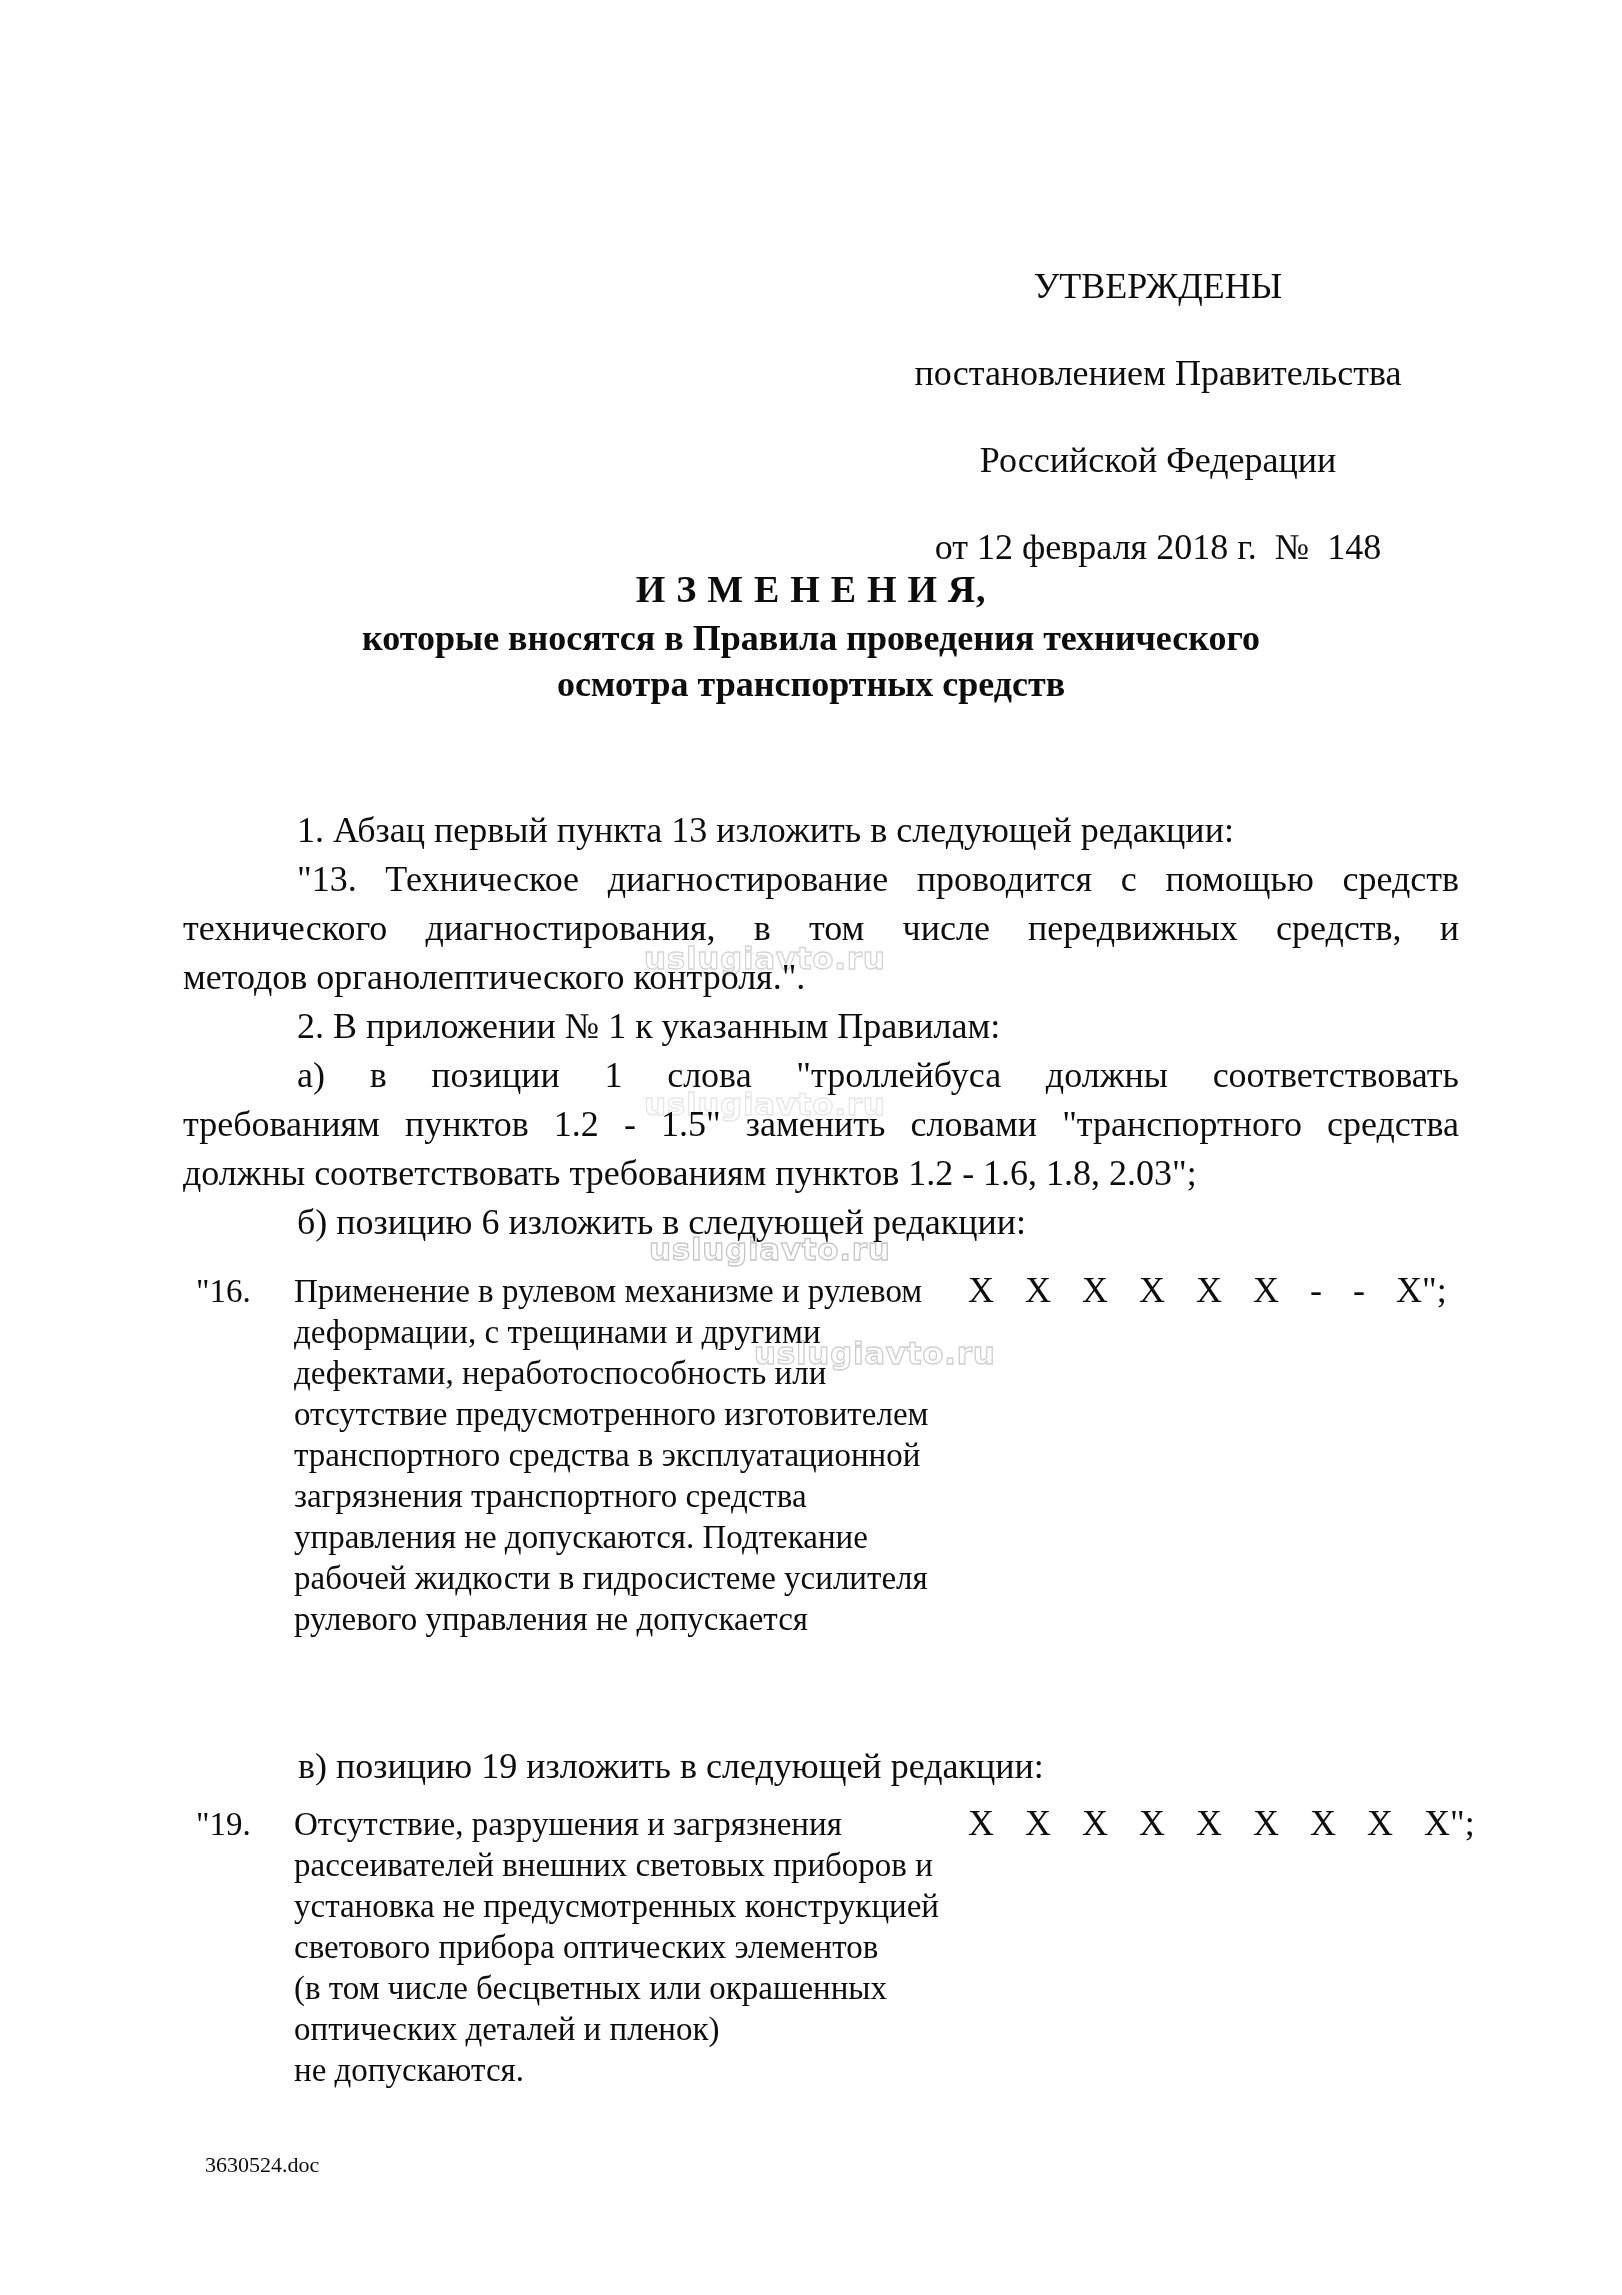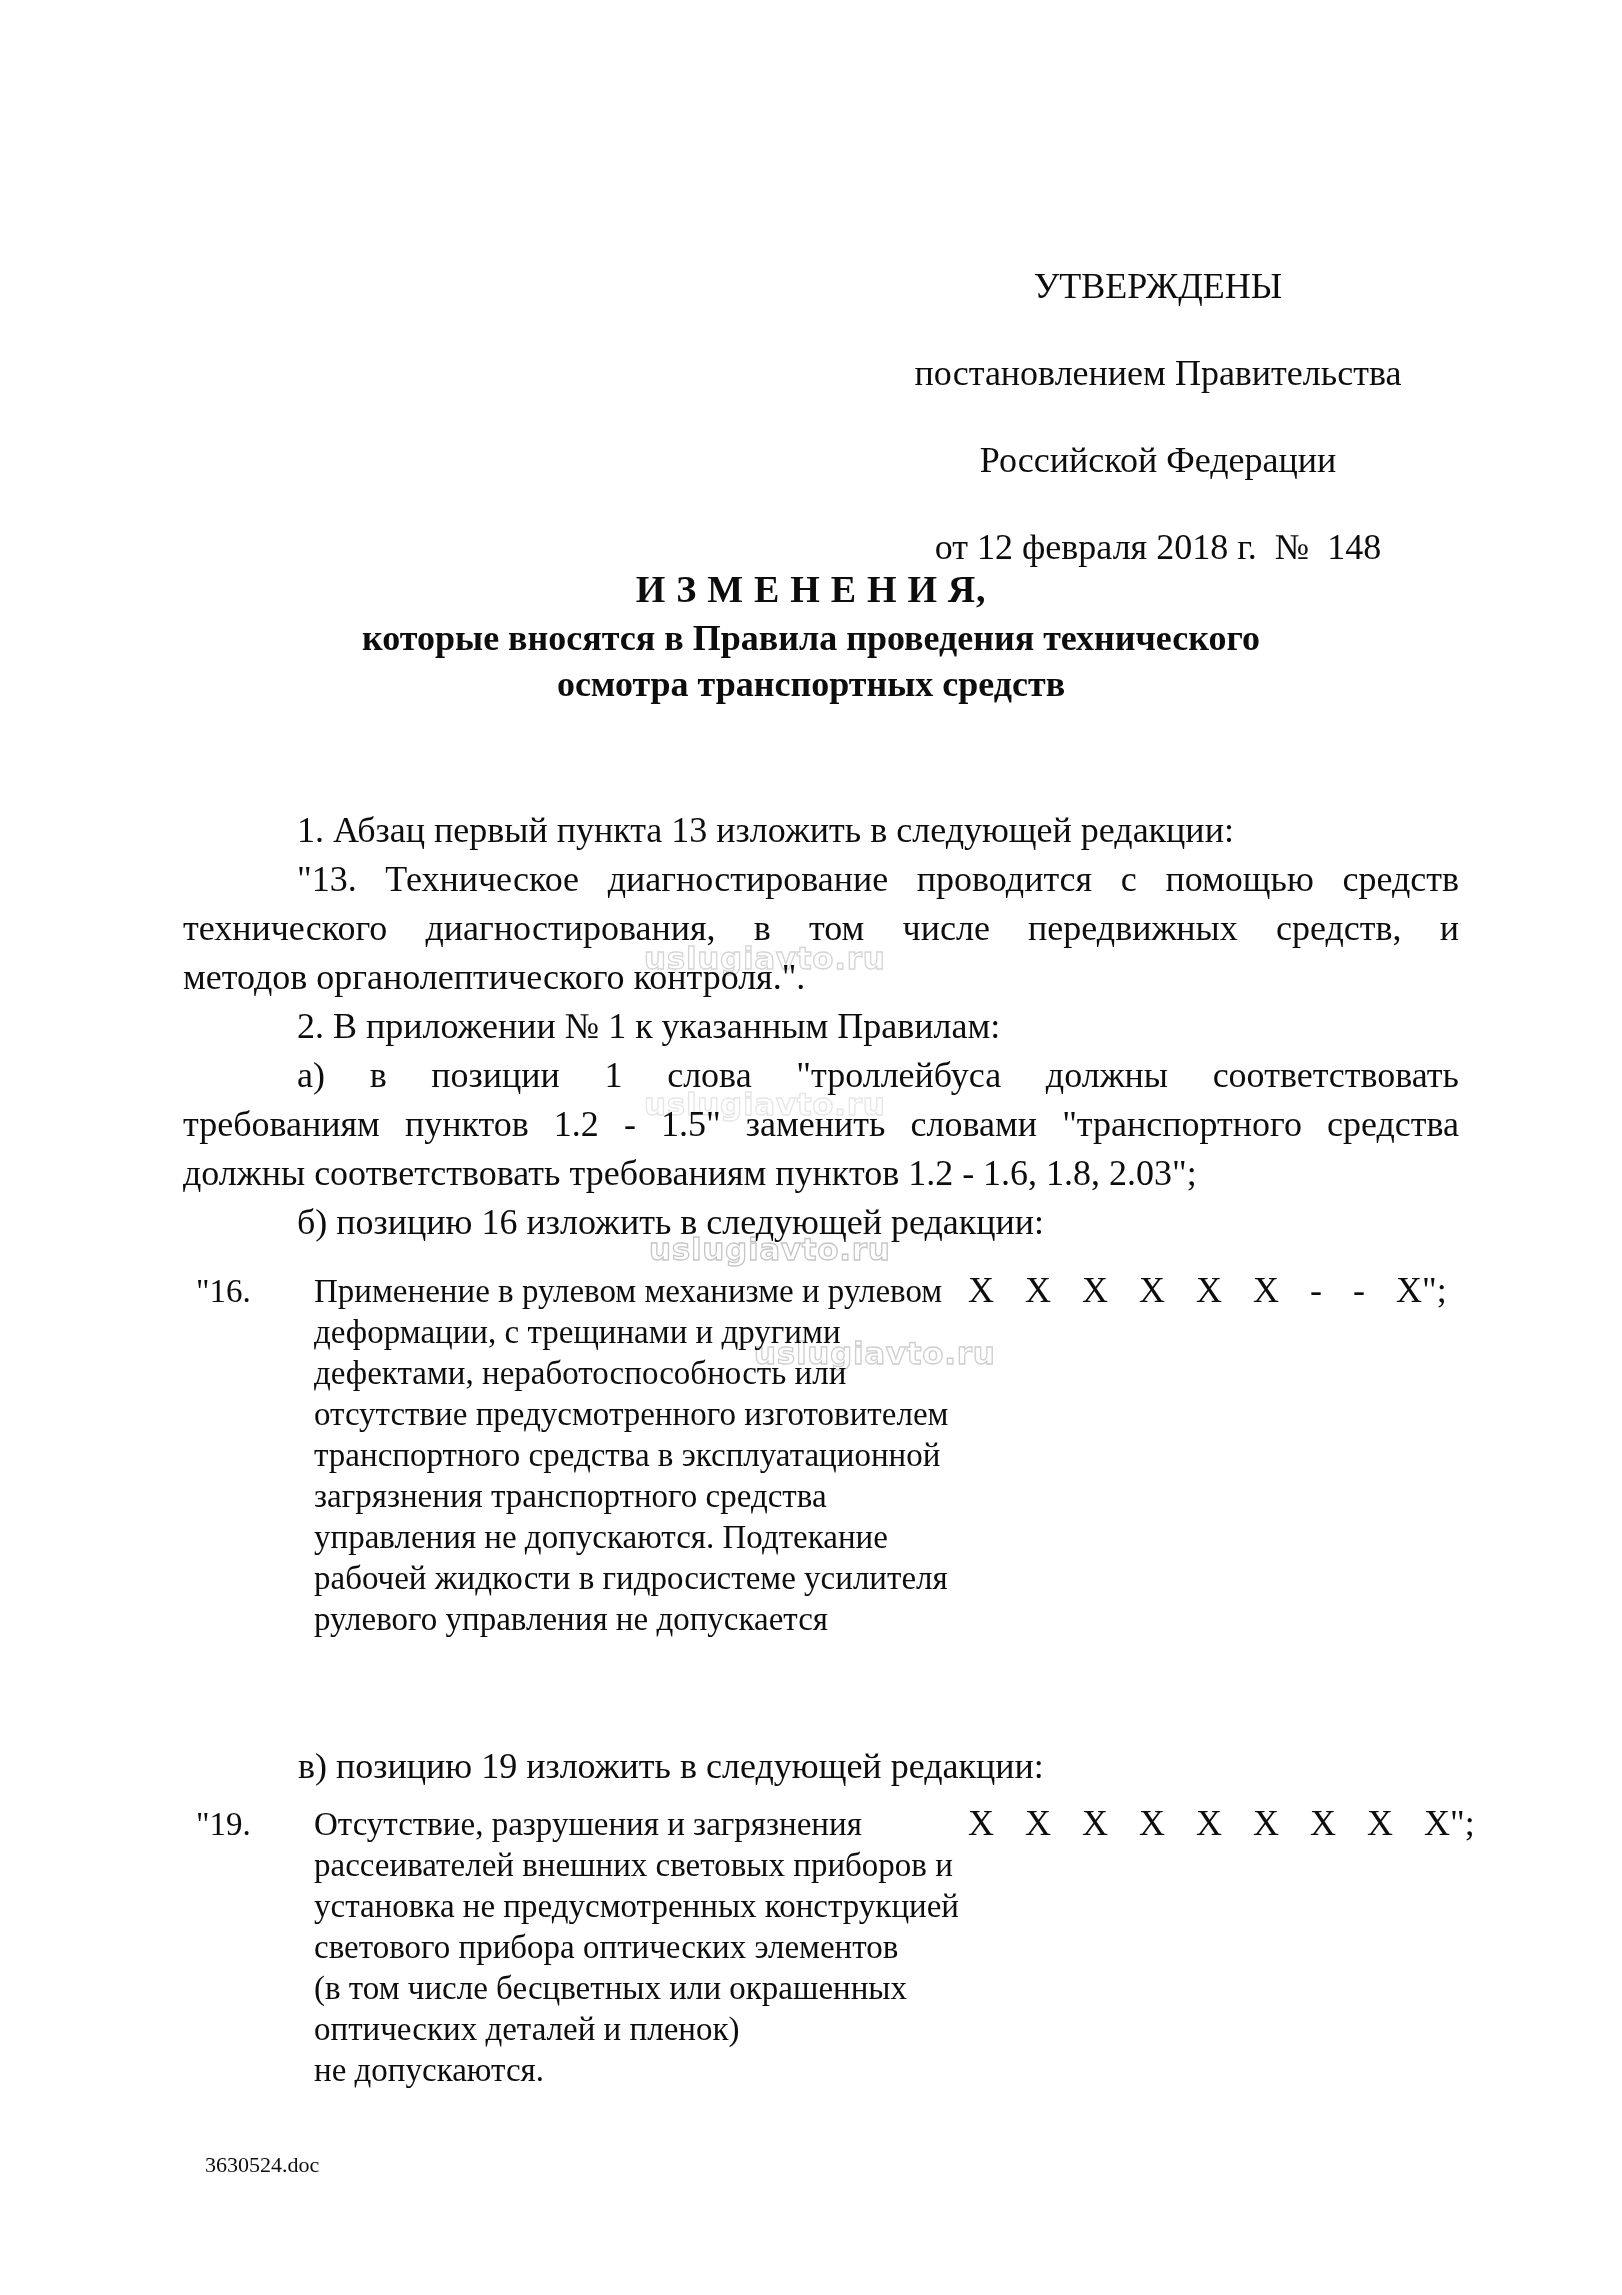--- a/index.html
+++ b/index.html
@@ -22,21 +22,21 @@
   .t2{font-size:36px;line-height:46px;}
   
   .bodytext{position:absolute;left:183px;top:806px;width:1276px;font-size:36px;line-height:49px;}
   .bl{white-space:normal;}
   .ind{text-indent:114px;}
   .just{text-align:justify;text-align-last:justify;}
   
   .trow{position:absolute;left:0;width:1622px;font-size:33px;line-height:41px;}
   .tnum{position:absolute;left:196px;top:0;white-space:nowrap;}
   .tcell{position:absolute;left:294px;top:0;width:720px;}
-  .tcell div{white-space:nowrap;margin-left:20px;}
+  .tcell div{white-space:nowrap;}
   .tmarks{position:absolute;left:968px;top:-1.3px;font-size:36px;word-spacing:22px;white-space:nowrap;}
   .row16{top:1271px;}
   .row19{top:1804px;}
   .subv{position:absolute;left:298px;top:1743px;font-size:36px;line-height:46px;white-space:nowrap;}
   
   .footer{position:absolute;left:205px;top:2152px;font-size:22px;line-height:26px;text-align:center;}
   
   .wm{
     position:absolute;
     font-family:"DejaVu Sans","Liberation Sans",sans-serif;
@@ -77,21 +77,21 @@
 
   <div class="bodytext">
     <div class="bl ind">1. Абзац первый пункта 13 изложить в следующей редакции:</div>
     <div class="bl ind just">"13. Техническое диагностирование проводится с помощью средств</div>
     <div class="bl just">технического диагностирования, в том числе передвижных средств, и</div>
     <div class="bl">методов органолептического контроля.".</div>
     <div class="bl ind">2. В приложении № 1 к указанным Правилам:</div>
     <div class="bl ind just">а) в позиции 1 слова "троллейбуса должны соответствовать</div>
     <div class="bl just">требованиям пунктов 1.2 - 1.5" заменить словами "транспортного средства</div>
     <div class="bl">должны соответствовать требованиям пунктов 1.2 - 1.6, 1.8, 2.03";</div>
-    <div class="bl ind">б) позицию 16 изложить в следующей редакции:</div>
+    <div class="bl ind">б) позицию 6 изложить в следующей редакции:</div>
   </div>
 
   <div class="trow row16">
     <div class="tnum">"16.</div>
     <div class="tcell">
       <div>Применение в рулевом механизме и рулевом</div>
       <div>деформации, с трещинами и другими</div>
       <div>дефектами, неработоспособность или</div>
       <div>отсутствие предусмотренного изготовителем</div>
       <div>транспортного средства в эксплуатационной</div>

